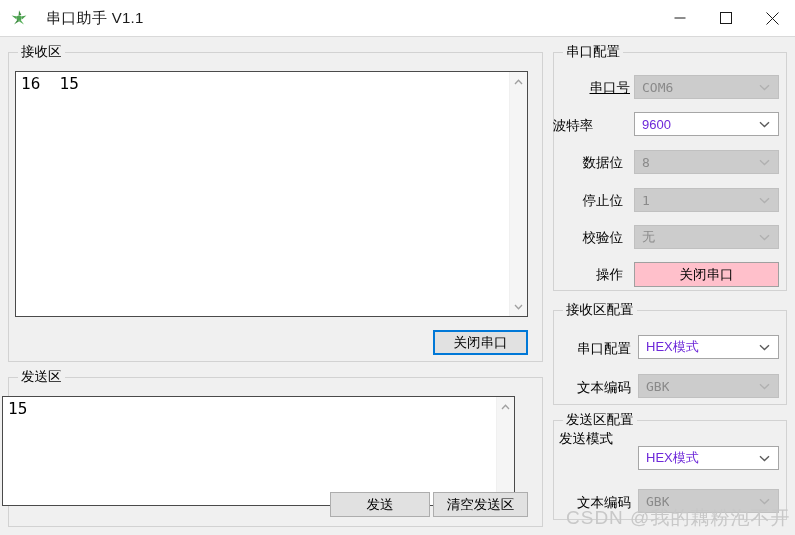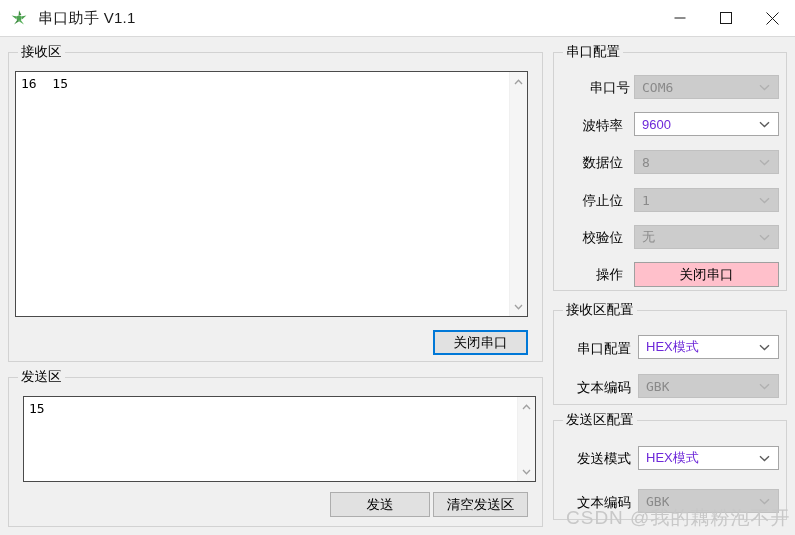--- a/index.html
+++ b/index.html
@@ -30,21 +30,21 @@
     box-sizing: border-box;
   }
   .app-icon {
     margin-left: 9px;
     width: 20px;
     height: 20px;
     position: relative;
     flex: 0 0 auto;
   }
   .app-title {
-    margin-left: 9px;
+    margin-left: 17px;
     font-size: 15px;
     color: #1a1a1a;
     letter-spacing: 0.3px;
     white-space: nowrap;
   }
   .win-controls {
     margin-left: auto;
     display: flex;
     height: 37px;
   }
@@ -83,21 +83,21 @@
     border: 1px solid #4a4a4a;
     box-sizing: border-box;
     overflow: hidden;
   }
   .textbox .content {
     position: absolute;
     left: 5px;
     top: 3px;
     right: 20px;
     font-family: "DejaVu Sans Mono", "Liberation Mono", monospace;
-    font-size: 13px;
+    font-size: 16px;
     color: #000;
     white-space: pre-wrap;
     line-height: 17px;
   }
   .vscroll {
     position: absolute;
     top: 0;
     right: 0;
     bottom: 0;
     width: 17px;
@@ -247,21 +247,21 @@
     </div>
   </div>
 </div>
 
 <div class="btn focused" style="left:433px; top:330px; width:95px; height:25px;">关闭串口</div>
 
 <div class="group" style="left:8px; top:377px; width:535px; height:150px;">
   <div class="legend">发送区</div>
 </div>
 
-<div class="textbox" style="left:23px; top:396px; width:513px; height:86px;">
+<div class="textbox" style="left:2px; top:396px; width:513px; height:110px;">
   <div class="content">15</div>
   <div class="vscroll">
     <div class="arrow up">
       <svg width="9" height="6" viewBox="0 0 9 6">
           <polyline points="1,5 4.5,1.3 8,5" fill="none" stroke="#a0a0a0" stroke-width="1.3"></polyline>
         </svg>
     </div>
     <div class="arrow down">
       <svg width="9" height="6" viewBox="0 0 9 6">
           <polyline points="1,1 4.5,4.7 8,1" fill="none" stroke="#a0a0a0" stroke-width="1.3"></polyline>
@@ -270,31 +270,31 @@
   </div>
 </div>
 
 <div class="btn" style="left:330px; top:492px; width:100px; height:25px;">发送</div>
 <div class="btn" style="left:433px; top:492px; width:95px; height:25px;">清空发送区</div>
 
 <div class="group" style="left:553px; top:52px; width:234px; height:239px;">
   <div class="legend">串口配置</div>
 </div>
 
-<div class="flabel" style="left:570px; top:79px; width:60px; text-align:right;">串口号</div>
+<div class="flabel" style="left:570px; top:79px; width:60px; text-align:right;text-decoration:underline;">串口号</div>
 <div class="combo disabled" style="left:634px; top:75px; width:145px;">
   <span class="cval">COM6</span>
   <span class="chev">
     <svg width="11" height="7" viewBox="0 0 11 7">
         <polyline points="1,1.3 5.5,5.6 10,1.3" fill="none" stroke="#b0b0b0" stroke-width="1.4"></polyline>
       </svg>
   </span>
 </div>
 
-<div class="flabel" style="left:563px; top:117px; width:60px; text-align:right;">波特率</div>
+<div class="flabel" style="left:543px; top:117px; width:60px; text-align:center;">波特率</div>
 <div class="combo enabled" style="left:634px; top:112px; width:145px;">
   <span class="cval">9600</span>
   <span class="chev">
     <svg width="11" height="7" viewBox="0 0 11 7">
         <polyline points="1,1.3 5.5,5.6 10,1.3" fill="none" stroke="#5a5a5a" stroke-width="1.4"></polyline>
       </svg>
   </span>
 </div>
 
 <div class="flabel" style="left:563px; top:154px; width:60px; text-align:right;">数据位</div>
@@ -351,21 +351,21 @@
     <svg width="11" height="7" viewBox="0 0 11 7">
         <polyline points="1,1.3 5.5,5.6 10,1.3" fill="none" stroke="#b0b0b0" stroke-width="1.4"></polyline>
       </svg>
   </span>
 </div>
 
 <div class="group" style="left:553px; top:420px; width:234px; height:100px;">
   <div class="legend">发送区配置</div>
 </div>
 
-<div class="flabel" style="left:559px; top:450px; width:72px; text-align:right;">发送模式</div>
+<div class="flabel" style="left:559px; top:430px; width:72px; text-align:left;">发送模式</div>
 <div class="combo enabled" style="left:638px; top:446px; width:141px;">
   <span class="cval">HEX模式</span>
   <span class="chev">
     <svg width="11" height="7" viewBox="0 0 11 7">
         <polyline points="1,1.3 5.5,5.6 10,1.3" fill="none" stroke="#5a5a5a" stroke-width="1.4"></polyline>
       </svg>
   </span>
 </div>
 
 <div class="flabel" style="left:559px; top:494px; width:72px; text-align:right;">文本编码</div>

